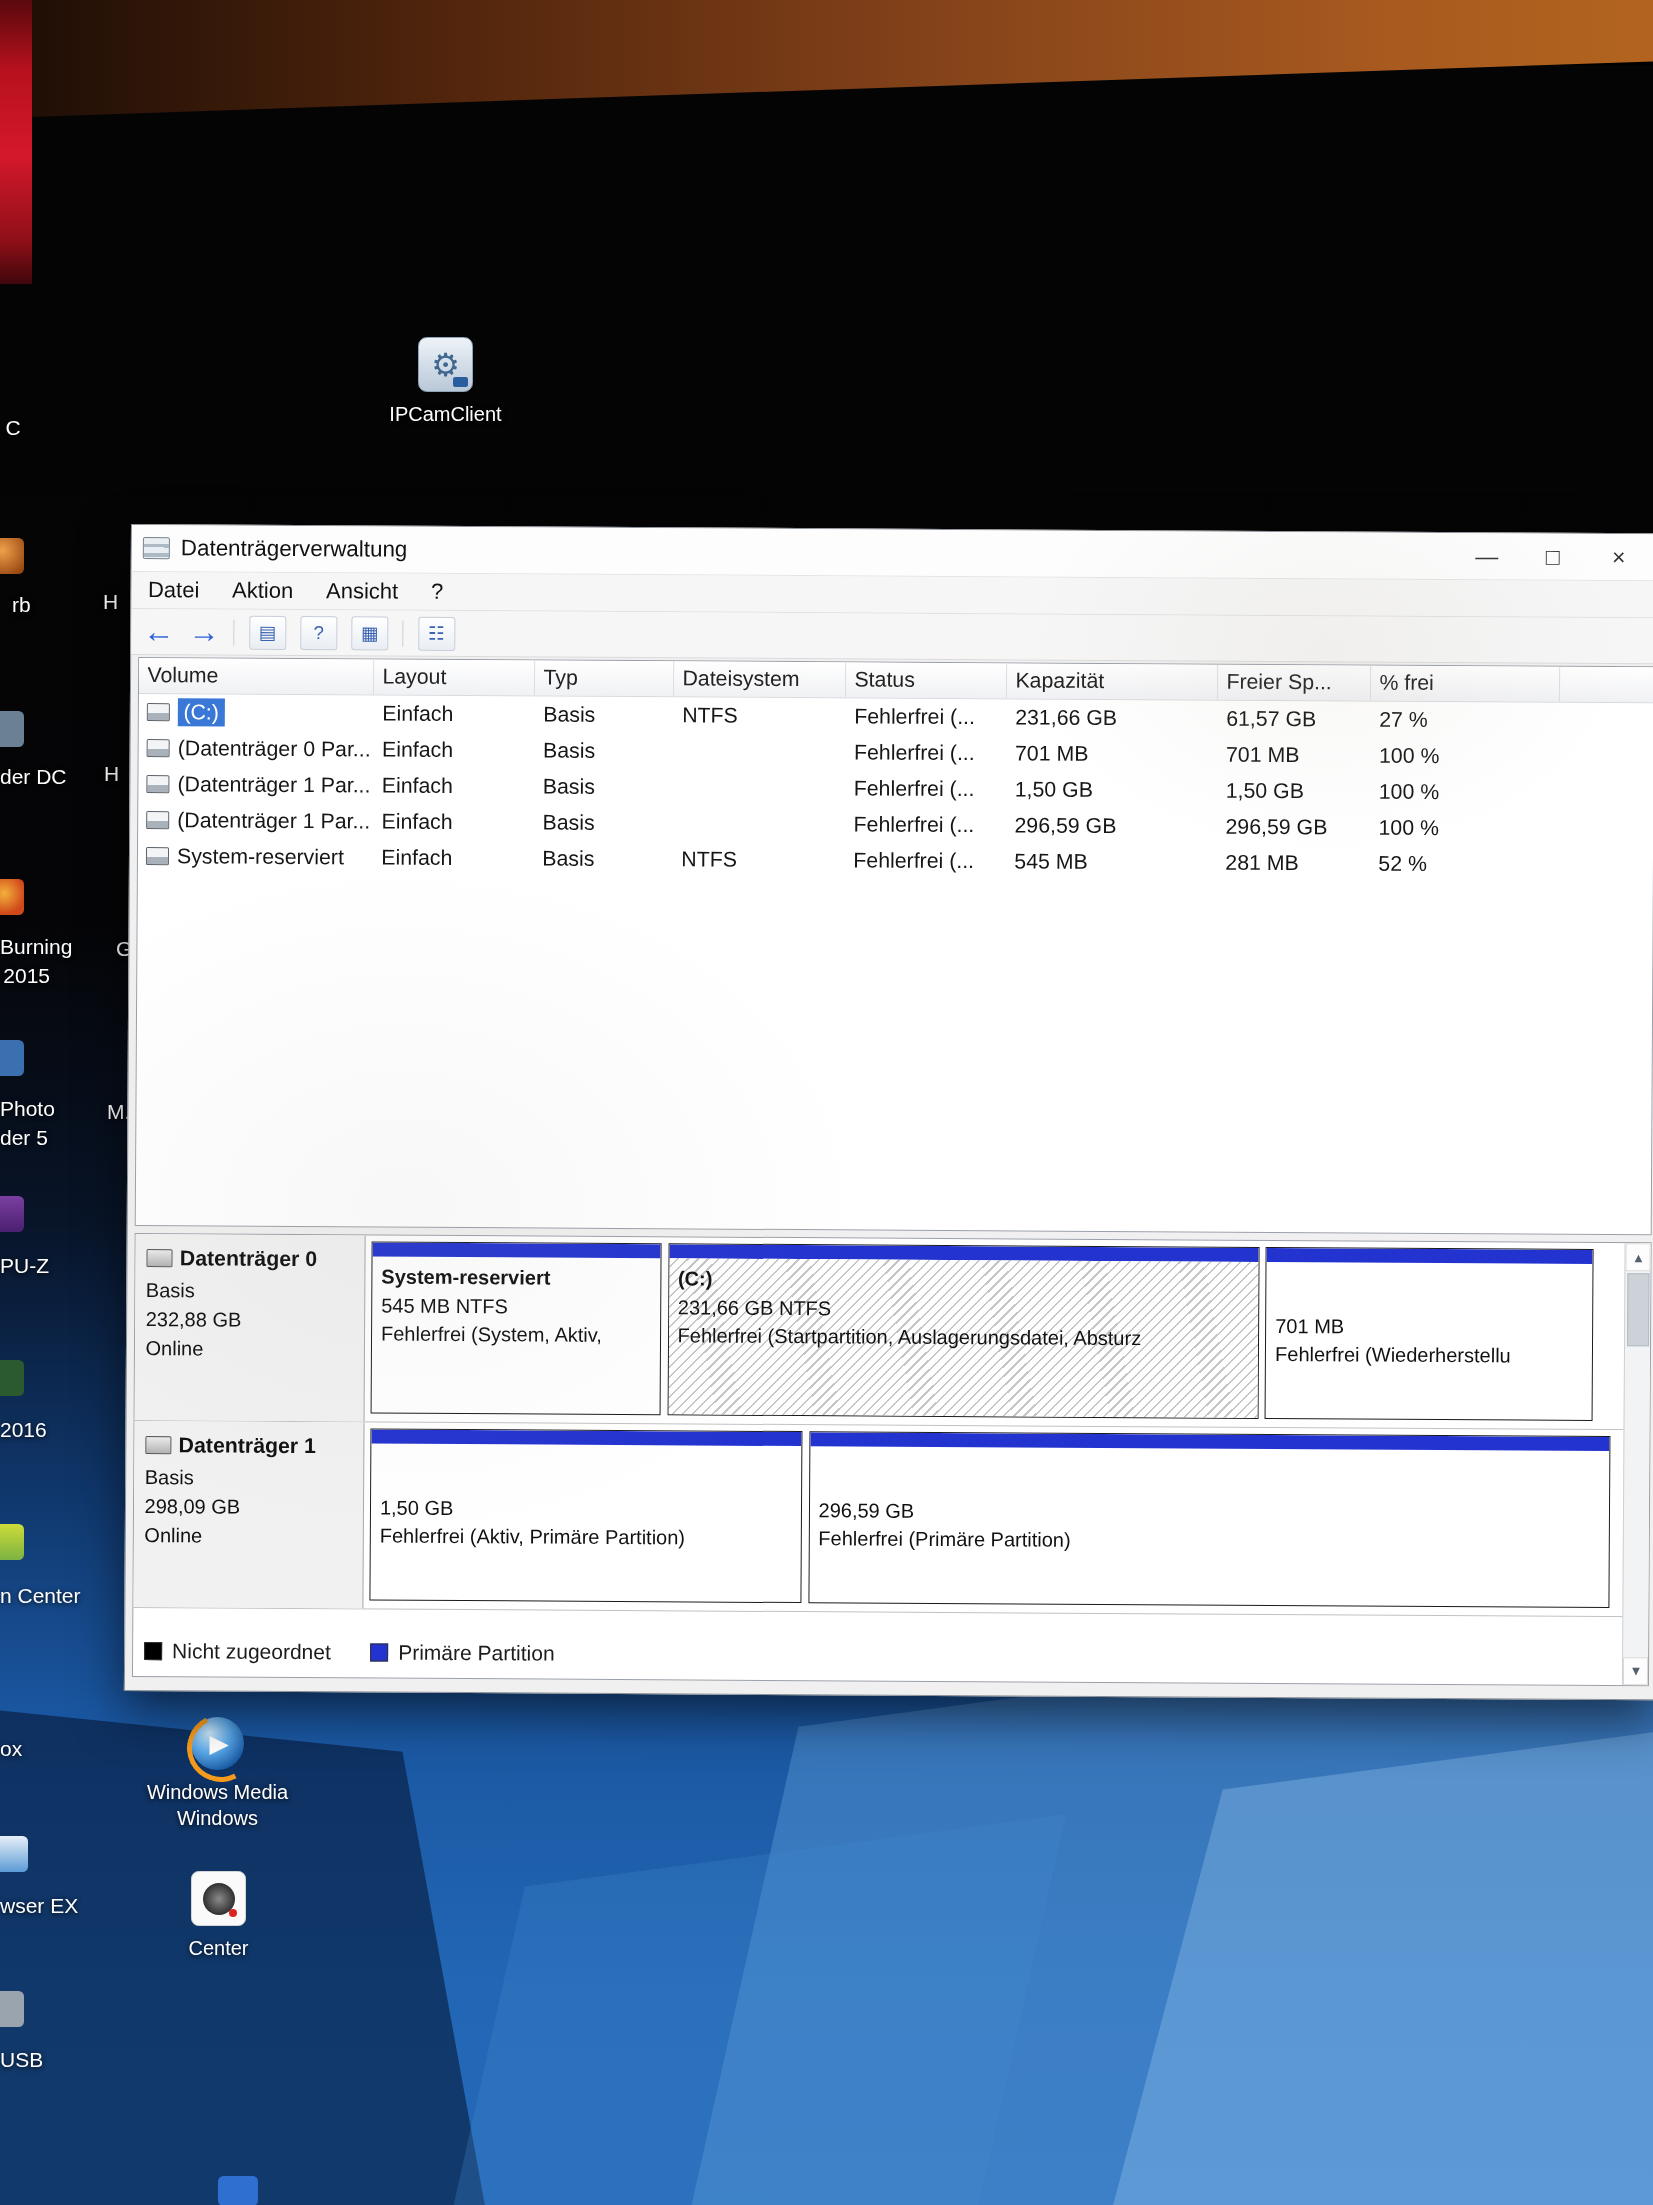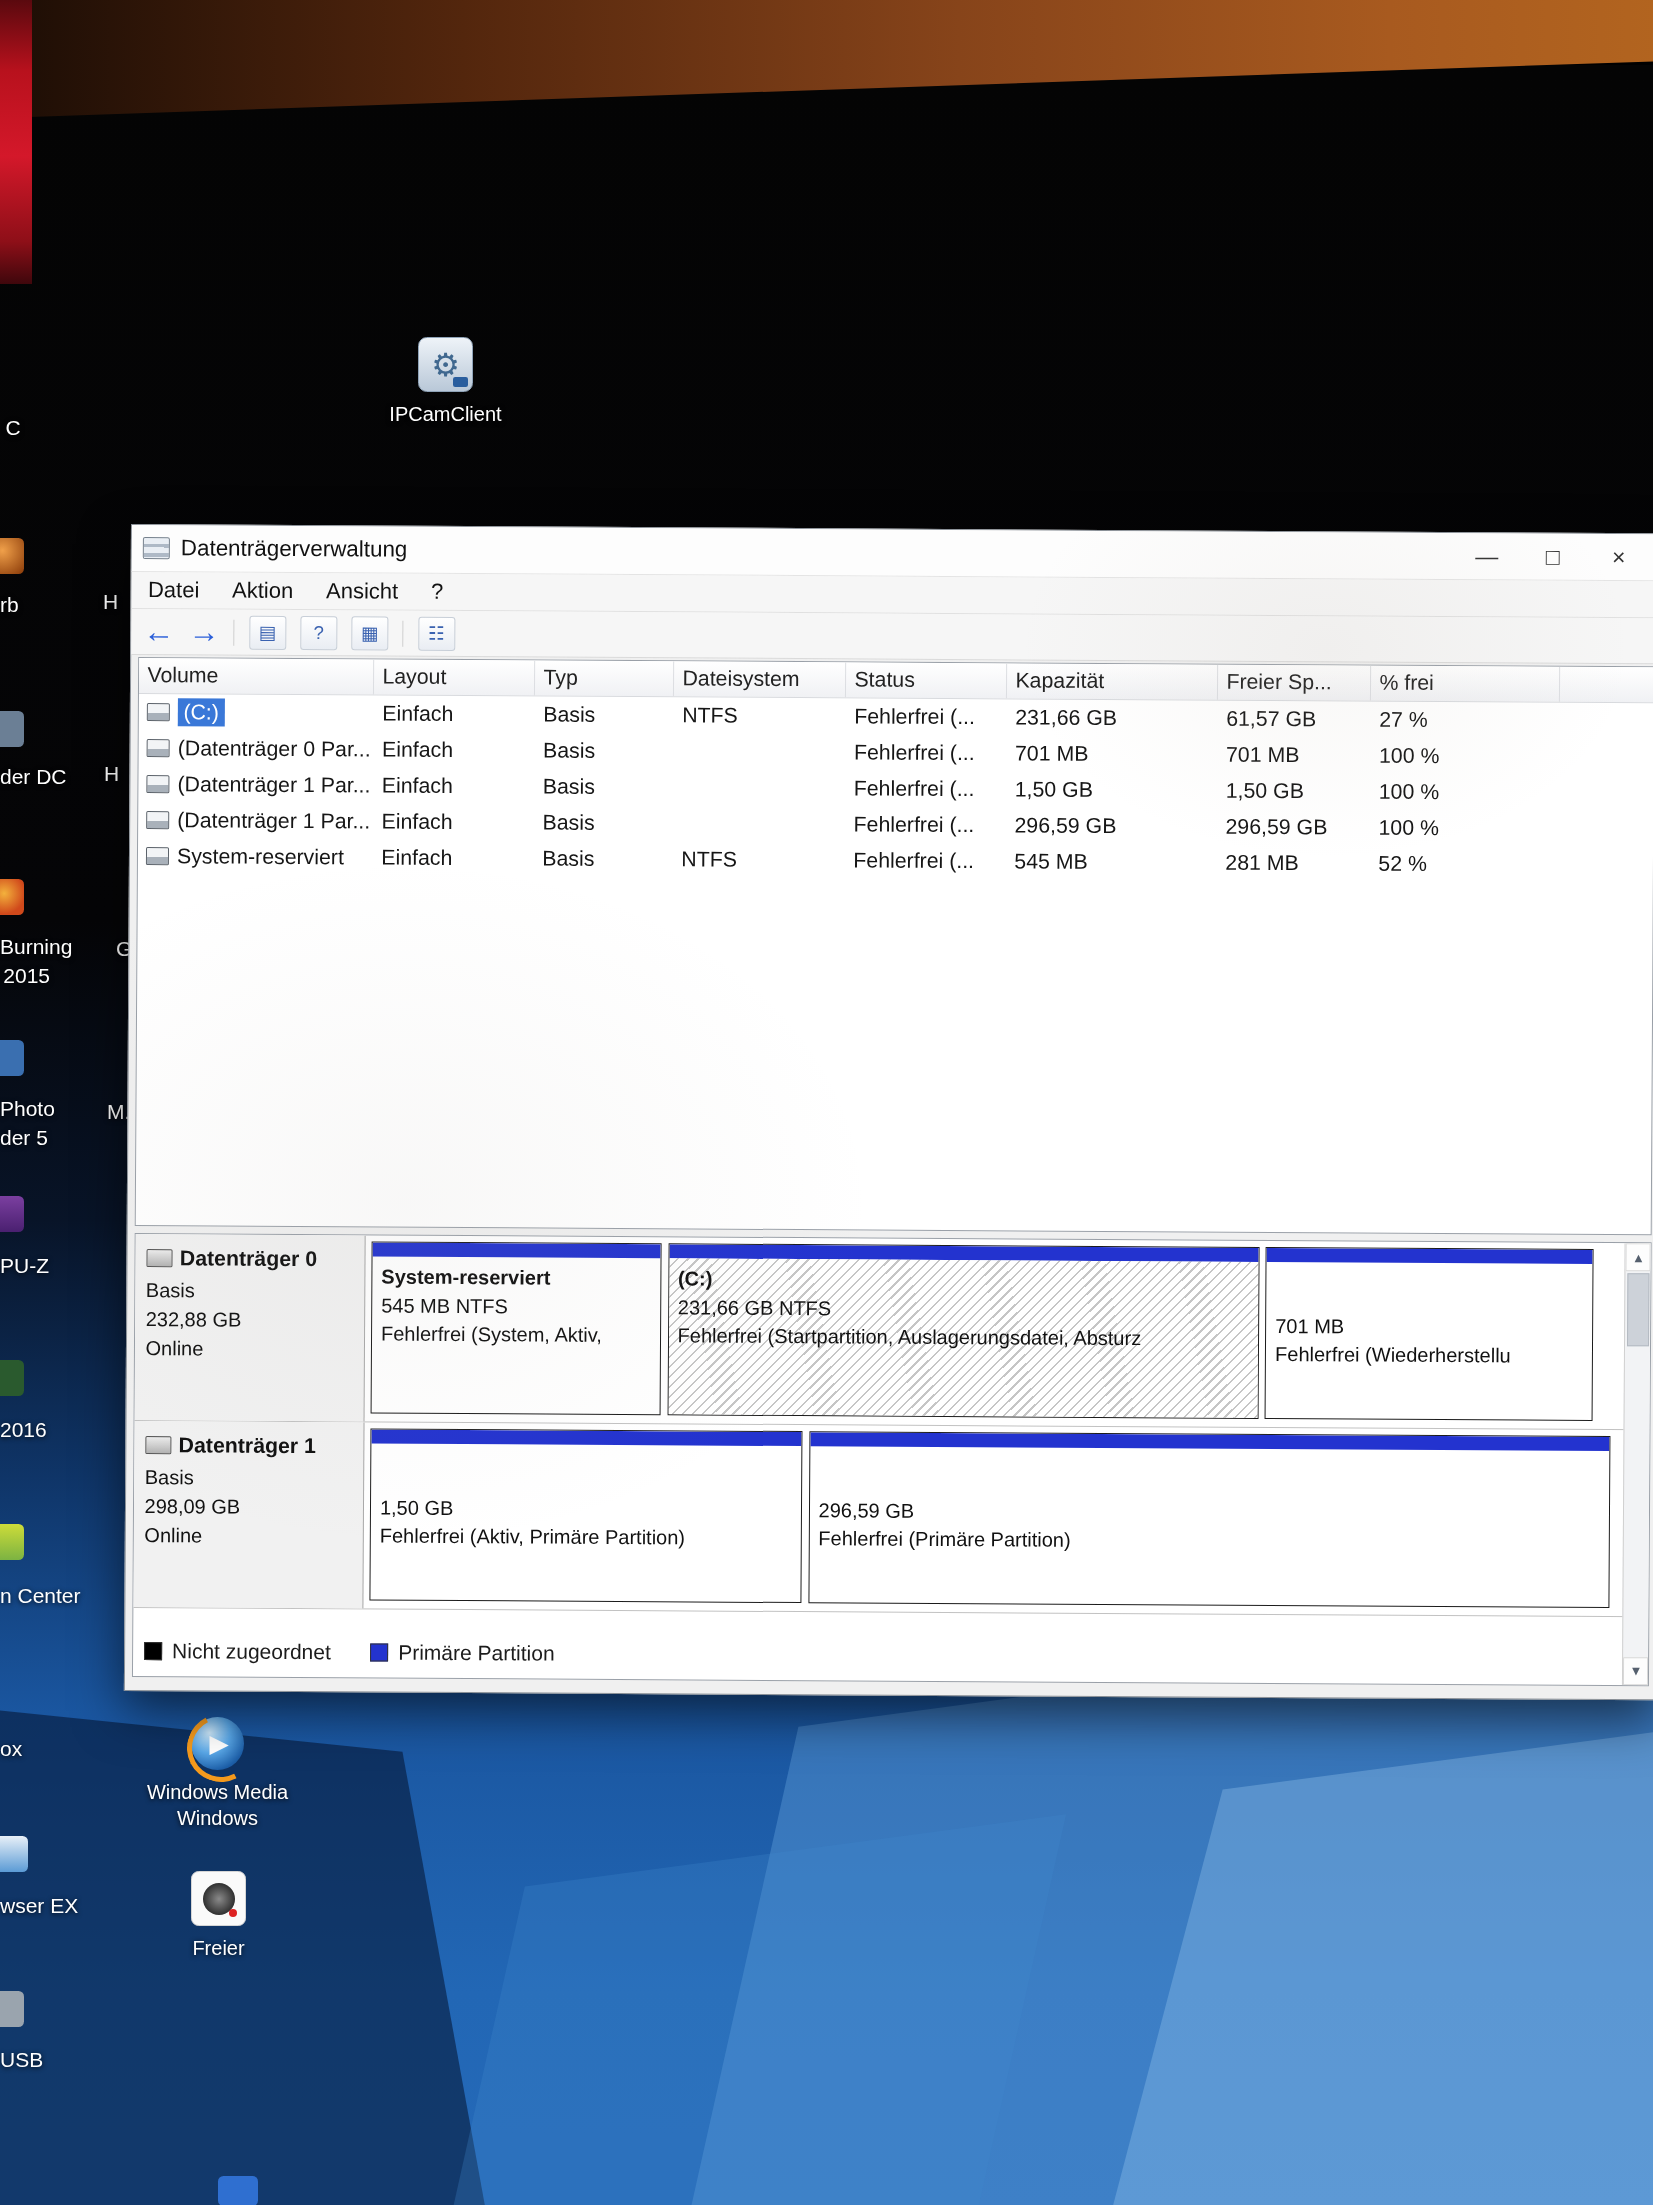--- a/index.html
+++ b/index.html
@@ -140,21 +140,21 @@
   <div class="pic" style="left:-12px;top:879px;background:radial-gradient(circle at 45% 40%,#f3b13c,#d0491b 70%);"></div>
   <div class="pic" style="left:-12px;top:1040px;background:#3a6fb0;"></div>
   <div class="pic" style="left:-12px;top:1196px;background:linear-gradient(#7b3fa0,#4a2070);"></div>
   <div class="pic" style="left:-12px;top:1360px;background:#2a5a2e;"></div>
   <div class="pic" style="left:-12px;top:1524px;background:linear-gradient(#cddc39,#7cb342);"></div>
   <div class="pic" style="left:-7.7px;top:1836px;background:linear-gradient(#e8f0f8,#5b9bd5);"></div>
   <div class="pic" style="left:-12px;top:1991px;background:#9aa4ae;"></div>
   <div class="bpart"></div>
 
   <span class="frag" style="left:5.5px;top:416px;">C</span>
-  <span class="frag" style="left:0;top:593px;">rb</span>
+  <span class="frag" style="left:12px;top:593px;">rb</span>
   <span class="frag" style="left:103px;top:590px;">H</span>
   <span class="frag" style="left:0;top:765px;">der DC</span>
   <span class="frag" style="left:104px;top:762px;">H</span>
   <span class="frag" style="left:0;top:935px;">Burning</span>
   <span class="frag" style="left:3.3px;top:964px;">2015</span>
   <span class="frag" style="left:116px;top:937px;">G</span>
   <span class="frag" style="left:0;top:1097px;text-align:right;">Photo</span>
   <span class="frag" style="left:0;top:1126px;">der 5</span>
   <span class="frag" style="left:107px;top:1100px;">M.</span>
   <span class="frag" style="left:0;top:1254px;">PU-Z</span>
@@ -172,21 +172,21 @@
     <div class="dlabel">
       <span>Windows Media</span><br>
       <span>Windows</span>
     </div>
   </div>
   <div class="dicon" style="left:131px;top:1871px;">
     <div class="ic hdc">
       <div class="platter"></div>
       <div class="dot"></div>
     </div>
-    <div class="dlabel">Freier</div>
+    <div class="dlabel">Center</div>
   </div>
 
   <div class="win">
 
     <div class="tbar">
       <div class="tico"></div>
       <div class="title">Datenträgerverwaltung</div>
       <div class="wbtns">
         <div class="wbtn">—</div>
         <div class="wbtn">□</div>

